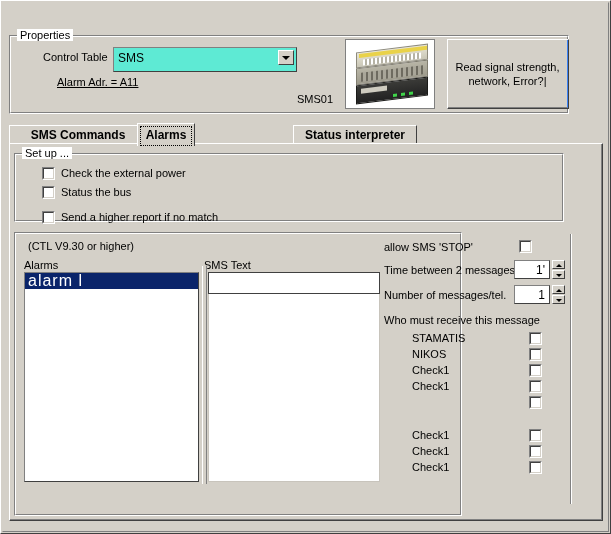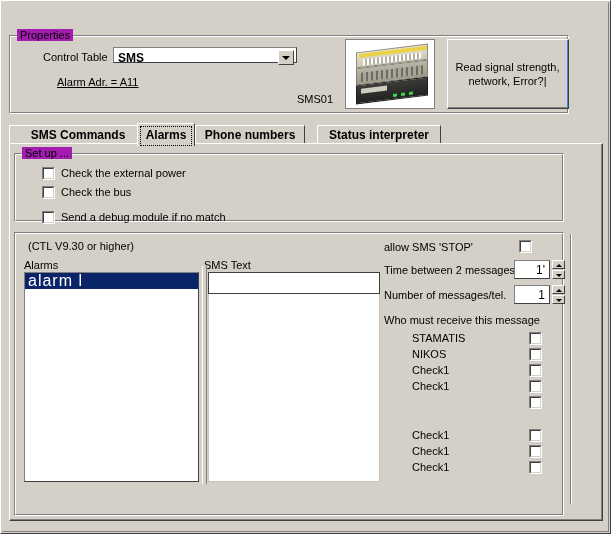--- a/index.html
+++ b/index.html
@@ -63,35 +63,34 @@
     border-right-color:#fff;border-bottom-color:#fff;
     box-sizing:border-box;pointer-events:none;
   }
   .group .gb2{
     position:absolute;left:1px;top:7px;right:1px;bottom:1px;
     border:1px solid #fff;
     border-right-color:#808080;border-bottom-color:#808080;
     box-sizing:border-box;pointer-events:none;
   }
   .group .gtitle{
-    position:absolute;left:8px;top:0px;background:#a21caf;
+    position:absolute;left:8px;top:0px;background:#ffffff;
     padding:0 3px;font-size:11px;line-height:12px;z-index:2;white-space:nowrap;text-align:right;
   }
   
   #properties{left:8px;top:28px;width:560px;height:85px;}
   .lbl{position:absolute;white-space:nowrap;font-size:11px;line-height:13px;}
   #lbl-control-table{left:34px;top:22px;}
   #lbl-alarm-adr{left:48px;top:47px;text-decoration:underline;}
   #lbl-sms01{left:288px;top:64px;}
   .combo{
-    position:absolute;left:104px;top:18px;width:184px;height:16px;
-    background:#ffffff;
+    position:absolute;left:104px;top:18px;width:184px;height:25px;
+    background:#5eead4;
     border:1px solid #808080;border-right-color:#404040;border-bottom-color:#404040;
     box-sizing:border-box;
-    font-weight:bold;
   }
   .combo .cval{position:absolute;left:4px;top:3px;font-size:12px;white-space:nowrap;}
   .combo .cbtn{
     position:absolute;right:2px;top:2px;width:16px;height:15px;background:#d4d0c8;
     border-top:1px solid #fff;border-left:1px solid #fff;
     border-right:1px solid #404040;border-bottom:1px solid #404040;
     box-sizing:border-box;
   }
   .combo .cbtn:after{
     content:"";position:absolute;left:3px;top:5px;
@@ -171,21 +170,21 @@
     box-sizing:border-box;position:relative;cursor:default;
   }
   .cbox .in{
     position:absolute;left:0;top:0;right:0;bottom:0;
     border-top:1px solid #404040;border-left:1px solid #404040;
     border-right:1px solid #d4d0c8;border-bottom:1px solid #d4d0c8;
     box-sizing:border-box;
   }
   .cbtxt{font-size:11px;line-height:13px;}
   
-  #lower{left:4px;top:82px;width:550px;height:290px;}
+  #lower{left:4px;top:82px;width:448px;height:290px;}
   #lbl-ctl{left:14px;top:14px;}
   #lbl-alarms{left:10px;top:33px;}
   #lbl-smstext{left:190px;top:33px;}
   .listbox{
     position:absolute;left:10px;top:46px;width:175px;height:210px;
     background:#fff;
     border:1px solid #808080;border-right-color:#404040;border-bottom-color:#404040;
     box-sizing:border-box;overflow:hidden;
   }
   .listitem{
@@ -297,24 +296,21 @@
   </div>
 
   <div class="tabs">
     <div class="tab" style="left:0px;width:138px;">
       <span>SMS Commands</span>
     </div>
     <div class="tab active" style="left:128px;width:58px;">
       <span>Alarms</span>
       <span class="focus"></span>
     </div>
-    <div class="tab" style="left:186px;width:110px;">
-      <span>Phone numbers</span>
-    </div>
-    <div class="tab" style="left:308px;width:124px;">
+    <div class="tab" style="left:284px;width:124px;">
       <span>Status interpreter</span>
     </div>
   </div>
 
   <div class="tabpanel">
     <div class="inner2"></div>
 
     <div class="group" id="setup">
       <div class="gb"></div>
       <div class="gb2"></div>
@@ -323,27 +319,27 @@
       <div class="cbrow" style="left:14px;top:20px;">
         <span class="cbox">
             <span class="in"></span>
           </span>
         <span class="cbtxt">Check the external power</span>
       </div>
       <div class="cbrow" style="left:14px;top:39px;">
         <span class="cbox">
             <span class="in"></span>
           </span>
-        <span class="cbtxt">Check the bus</span>
+        <span class="cbtxt">Status the bus</span>
       </div>
       <div class="cbrow" style="left:14px;top:64px;">
         <span class="cbox">
             <span class="in"></span>
           </span>
-        <span class="cbtxt">Send a debug module if no match</span>
+        <span class="cbtxt">Send a higher report if no match</span>
       </div>
     </div>
 
     <div class="group" id="lower">
       <div class="gb"></div>
       <div class="gb2"></div>
 
       <div class="lbl" id="lbl-ctl">(CTL V9.30 or higher)</div>
       <div class="lbl" id="lbl-alarms">Alarms</div>
       <div class="lbl" id="lbl-smstext">SMS Text</div>

